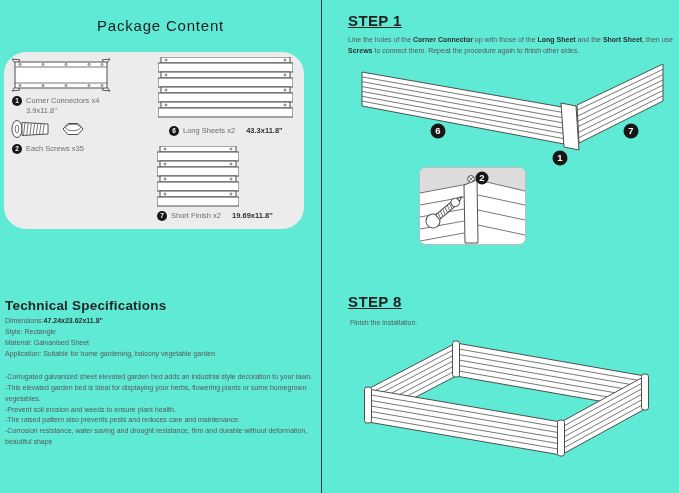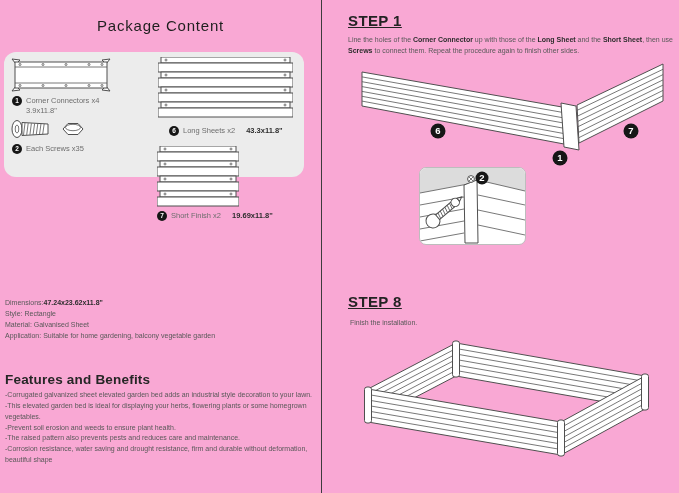--- a/index.html
+++ b/index.html
@@ -1,24 +1,24 @@
 <!DOCTYPE html>
 <html><head>
 <meta charset="utf-8">
 <style>
   * { margin:0; padding:0; box-sizing:border-box; }
   body { background:#fff; font-family:"Liberation Sans","DejaVu Sans",sans-serif; }
-  #page { position:relative; width:679px; height:493px; background:#f9a8d4; overflow:hidden; color:#4a4a4a; }
+  #page { position:relative; width:679px; height:493px; background:#5eead4; overflow:hidden; color:#4a4a4a; }
   .divider { position:absolute; left:321px; top:0; width:1px; height:493px; background:#3c3c3c; }
 
   
   .pkg-title { position:absolute; left:0; top:17px; width:321px; text-align:center;
                font-size:15px; letter-spacing:0.8px; color:#1f1f1f; font-weight:500; }
-  .panel { position:absolute; left:4px; top:52px; width:300px; height:125px;
-           background:#ececec; border-radius:12px; }
+  .panel { position:absolute; left:4px; top:52px; width:300px; height:177px;
+           background:#ececec; border-radius:22px; }
   .abs { position:absolute; }
 
   .part-label { position:absolute; display:flex; align-items:flex-start; gap:4px;
                 font-size:7.5px; color:#6d6d6d; line-height:1.3; }
   .badge { flex:0 0 auto; width:10px; height:10px; border-radius:50%; background:#161616; color:#fff;
            font-size:6.5px; font-weight:bold; text-align:center; line-height:10px; }
   .dims-bold { font-weight:bold; color:#2e2e2e; margin-left:7px; }
 
   .section { position:absolute; left:5px; }
   .section h2 { font-size:13.5px; font-weight:600; color:#262626; letter-spacing:0.2px; margin-bottom:3px; }
@@ -136,32 +136,32 @@
     </svg>
 
     <div class="part-label" style="left:153px;top:159px">
       <span class="badge">7</span>
       <span>Short Finish x2</span>
       <span class="dims-bold">19.69x11.8"</span>
     </div>
   </div>
 
   <div class="section" style="top:298px">
+    <h2>Technical Specifications</h2>
     <div class="tiny">
       <div>
         <span>Dimensions:</span><span class="bv">47.24x23.62x11.8"</span>
       </div>
       <div>Style: Rectangle</div>
       <div>Material: Galvanised Sheet</div>
       <div>Application: Suitable for home gardening, balcony vegetable garden</div>
     </div>
   </div>
 
   <div class="section" style="top:372px">
-    <h2>Features and Benefits</h2>
     <div class="tiny" style="width:316px">
       <div>-Corrugated galvanized sheet elevated garden bed adds an industrial style decoration to your lawn.</div>
       <div>-This elevated garden bed is ideal for displaying your herbs, flowering plants or some homegrown vegetables.</div>
       <div>-Prevent soil erosion and weeds to ensure plant health.</div>
       <div>-The raised pattern also prevents pests and reduces care and maintenance.</div>
       <div>-Corrosion resistance, water saving and drought resistance, firm and durable without deformation, beautiful shape</div>
     </div>
   </div>
 
 

